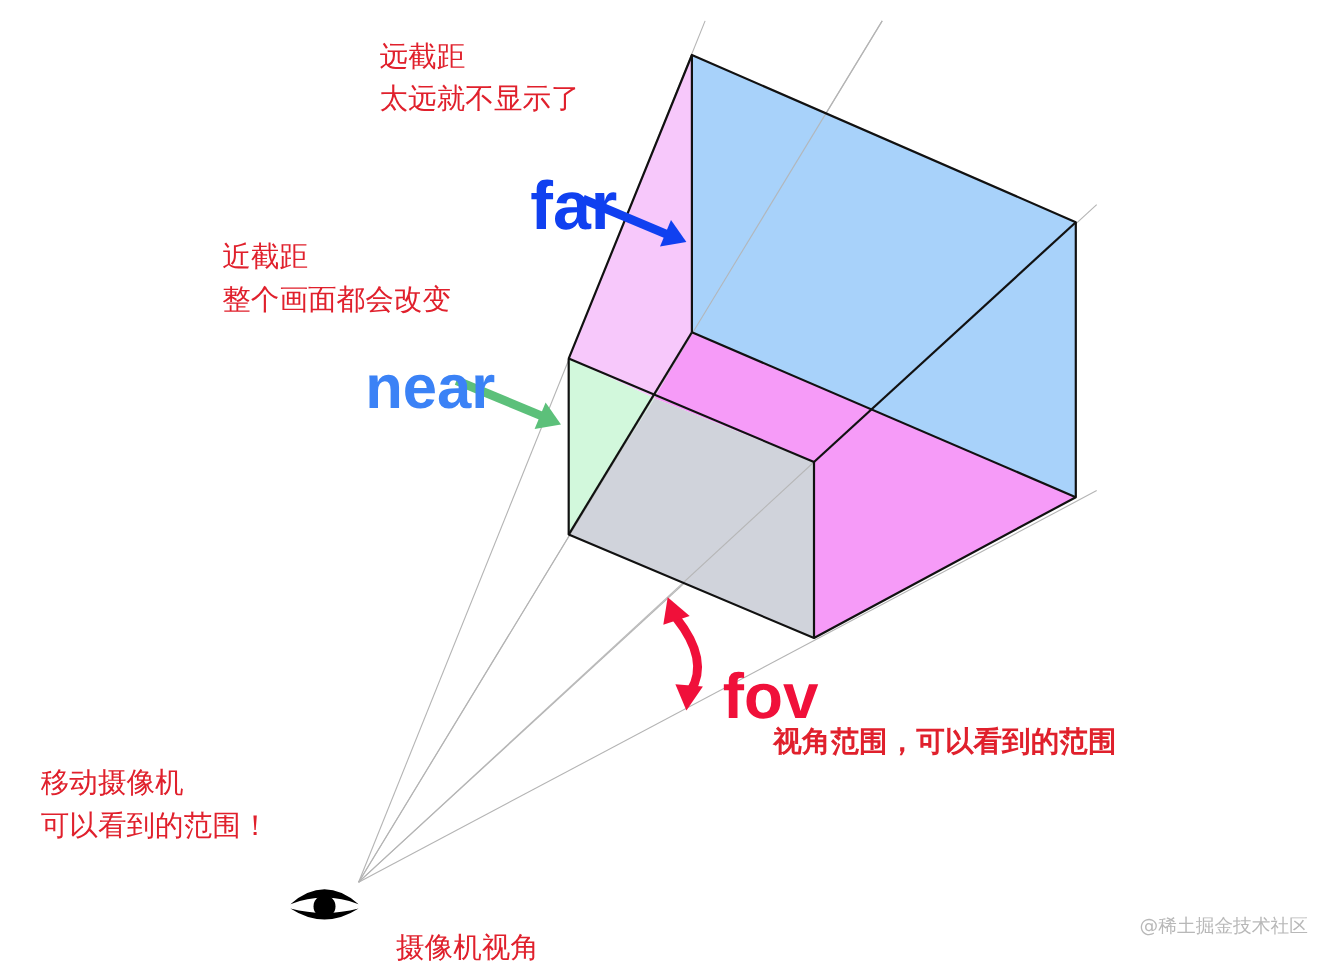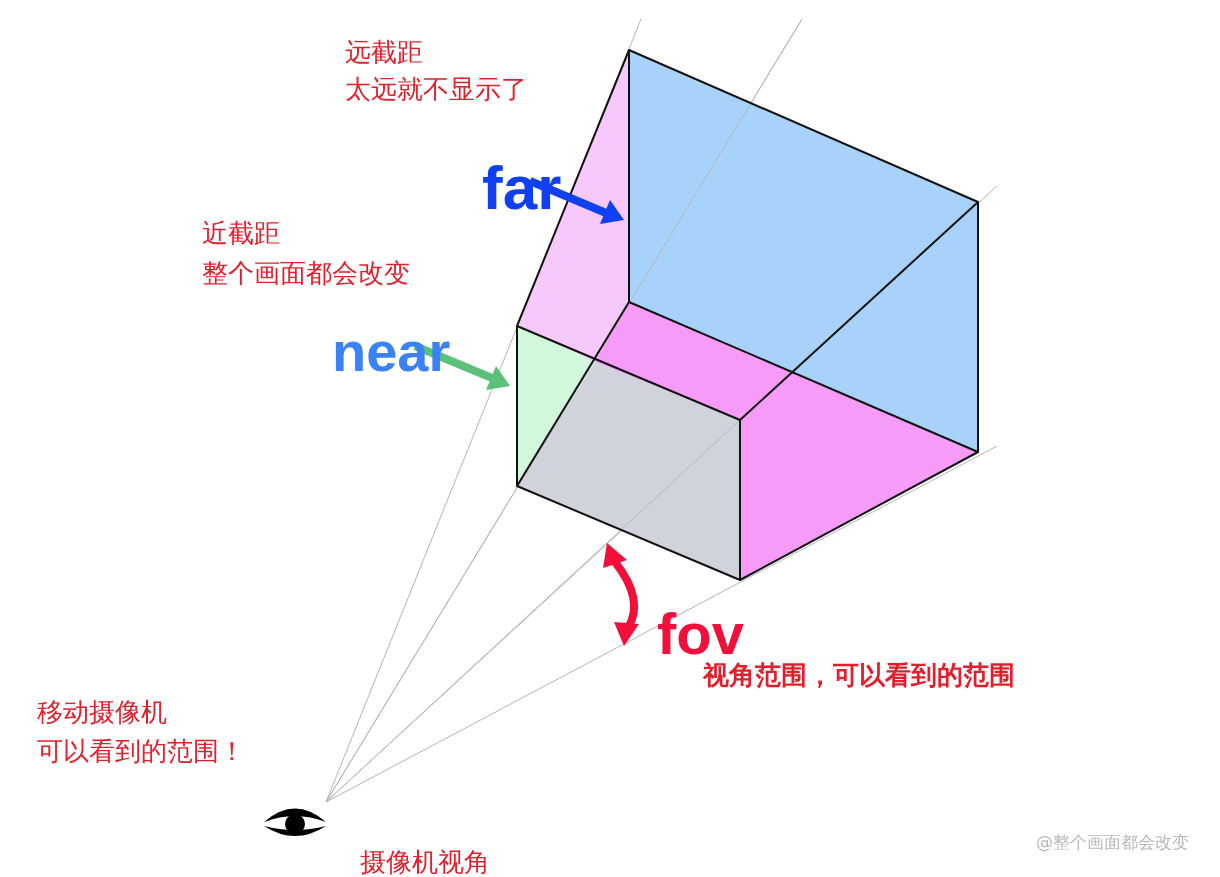--- a/index.html
+++ b/index.html
@@ -83,13 +83,13 @@
 <div class="label cn" style="left:202px; top:257px;">整个画面都会改变</div>
 <div class="label big near-label">near</div>
 
 <div class="label big fov-label">fov</div>
 <div class="label cn" style="left:703px; top:659px;font-weight:bold;">视角范围，可以看到的范围</div>
 
 <div class="label cn" style="left:37px; top:696px;">移动摄像机</div>
 <div class="label cn" style="left:37px; top:735px;">可以看到的范围！</div>
 <div class="label cn" style="left:360px; top:810px;margin-top:36px;">摄像机视角</div>
 
-<div class="label watermark">@整个画面都会改变</div>
+<div class="label watermark">@稀土掘金技术社区</div>
 
 </body></html>

